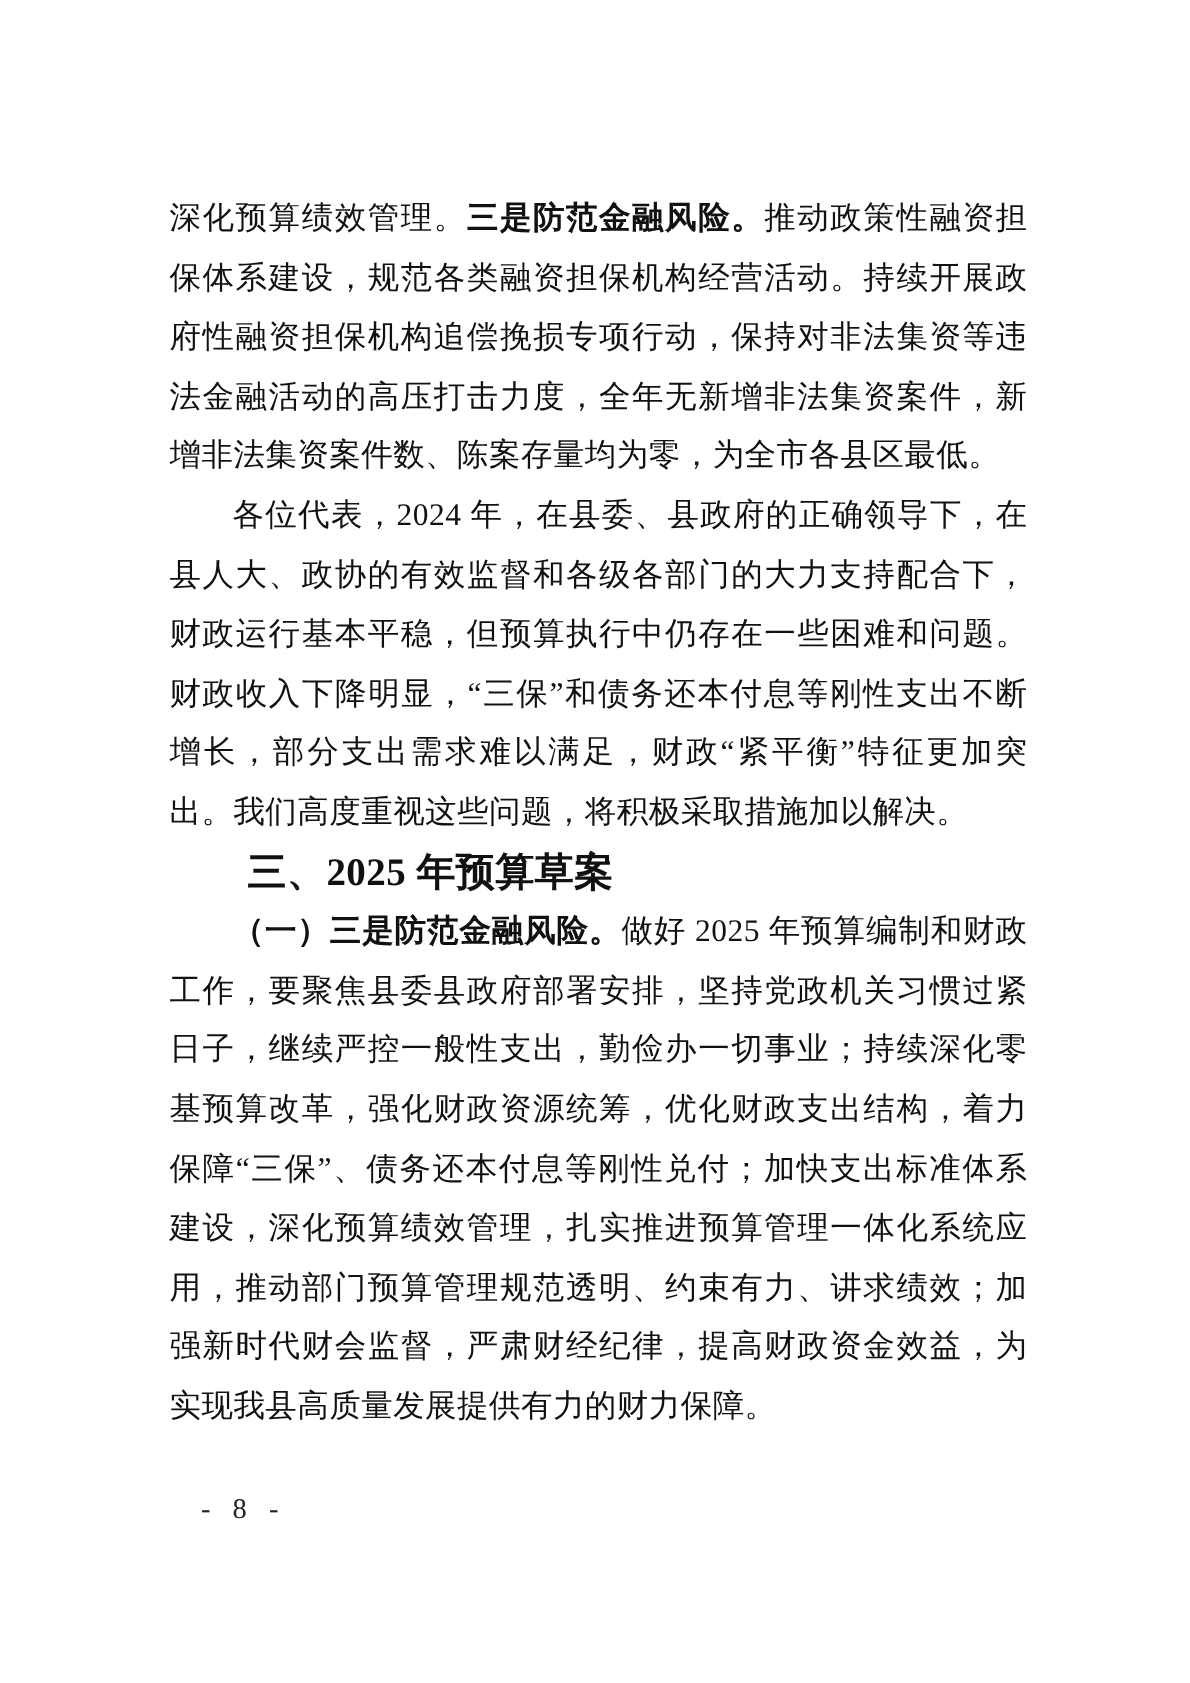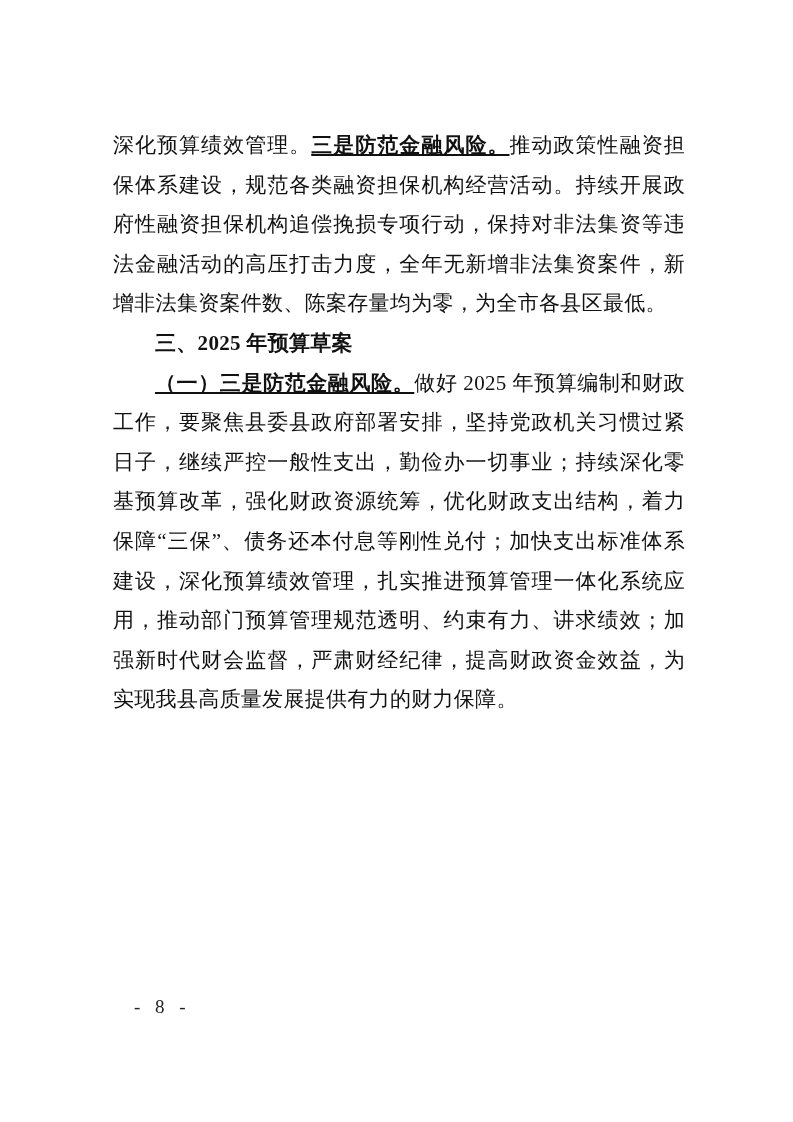--- a/index.html
+++ b/index.html
@@ -29,25 +29,24 @@
     text-align: justify;
     text-justify: inter-ideograph;
     letter-spacing: 0.3px;
     word-break: break-all;
   }
   .indent {
     text-indent: 2em;
   }
   .bold-run {
     font-weight: bold;
-    text-decoration: underline;
   }
   .section-heading {
     margin: 0;
-    font-size: 21px;
+    font-size: 26px;
     line-height: 39.6px;
     font-weight: bold;
     text-indent: 2em;
     letter-spacing: 0.3px;
   }
   .page-number {
     position: absolute;
     left: 134px;
     top: 995px;
     font-size: 19px;
@@ -61,20 +60,23 @@
 <body>
 
 <div class="page">
 
   <div class="body-text">
 
     <p class="para">
       <span>深化预算绩效管理。</span><span class="bold-run">三是防范金融风险。</span><span>推动政策性融资担保体系建设，规范各类融资担保机构经营活动。持续开展政府性融资担保机构追偿挽损专项行动，保持对非法集资等违法金融活动的高压打击力度，全年无新增非法集资案件，新增非法集资案件数、陈案存量均为零，为全市各县区最低。</span>
     </p>
 
+    <p class="para indent">
+      <span>各位代表，2024 年，在县委、县政府的正确领导下，在县人大、政协的有效监督和各级各部门的大力支持配合下，财政运行基本平稳，但预算执行中仍存在一些困难和问题。财政收入下降明显，“三保”和债务还本付息等刚性支出不断增长，部分支出需求难以满足，财政“紧平衡”特征更加突出。我们高度重视这些问题，将积极采取措施加以解决。</span>
+    </p>
 
     <h3 class="section-heading">三、2025 年预算草案</h3>
 
     <p class="para indent">
       <span class="bold-run">（一）三是防范金融风险。</span><span>做好 2025 年预算编制和财政工作，要聚焦县委县政府部署安排，坚持党政机关习惯过紧日子，继续严控一般性支出，勤俭办一切事业；持续深化零基预算改革，强化财政资源统筹，优化财政支出结构，着力保障“三保”、债务还本付息等刚性兑付；加快支出标准体系建设，深化预算绩效管理，扎实推进预算管理一体化系统应用，推动部门预算管理规范透明、约束有力、讲求绩效；加强新时代财会监督，严肃财经纪律，提高财政资金效益，为实现我县高质量发展提供有力的财力保障。</span>
     </p>
 
   </div>
 
   <div class="page-number">- 8 -</div>

